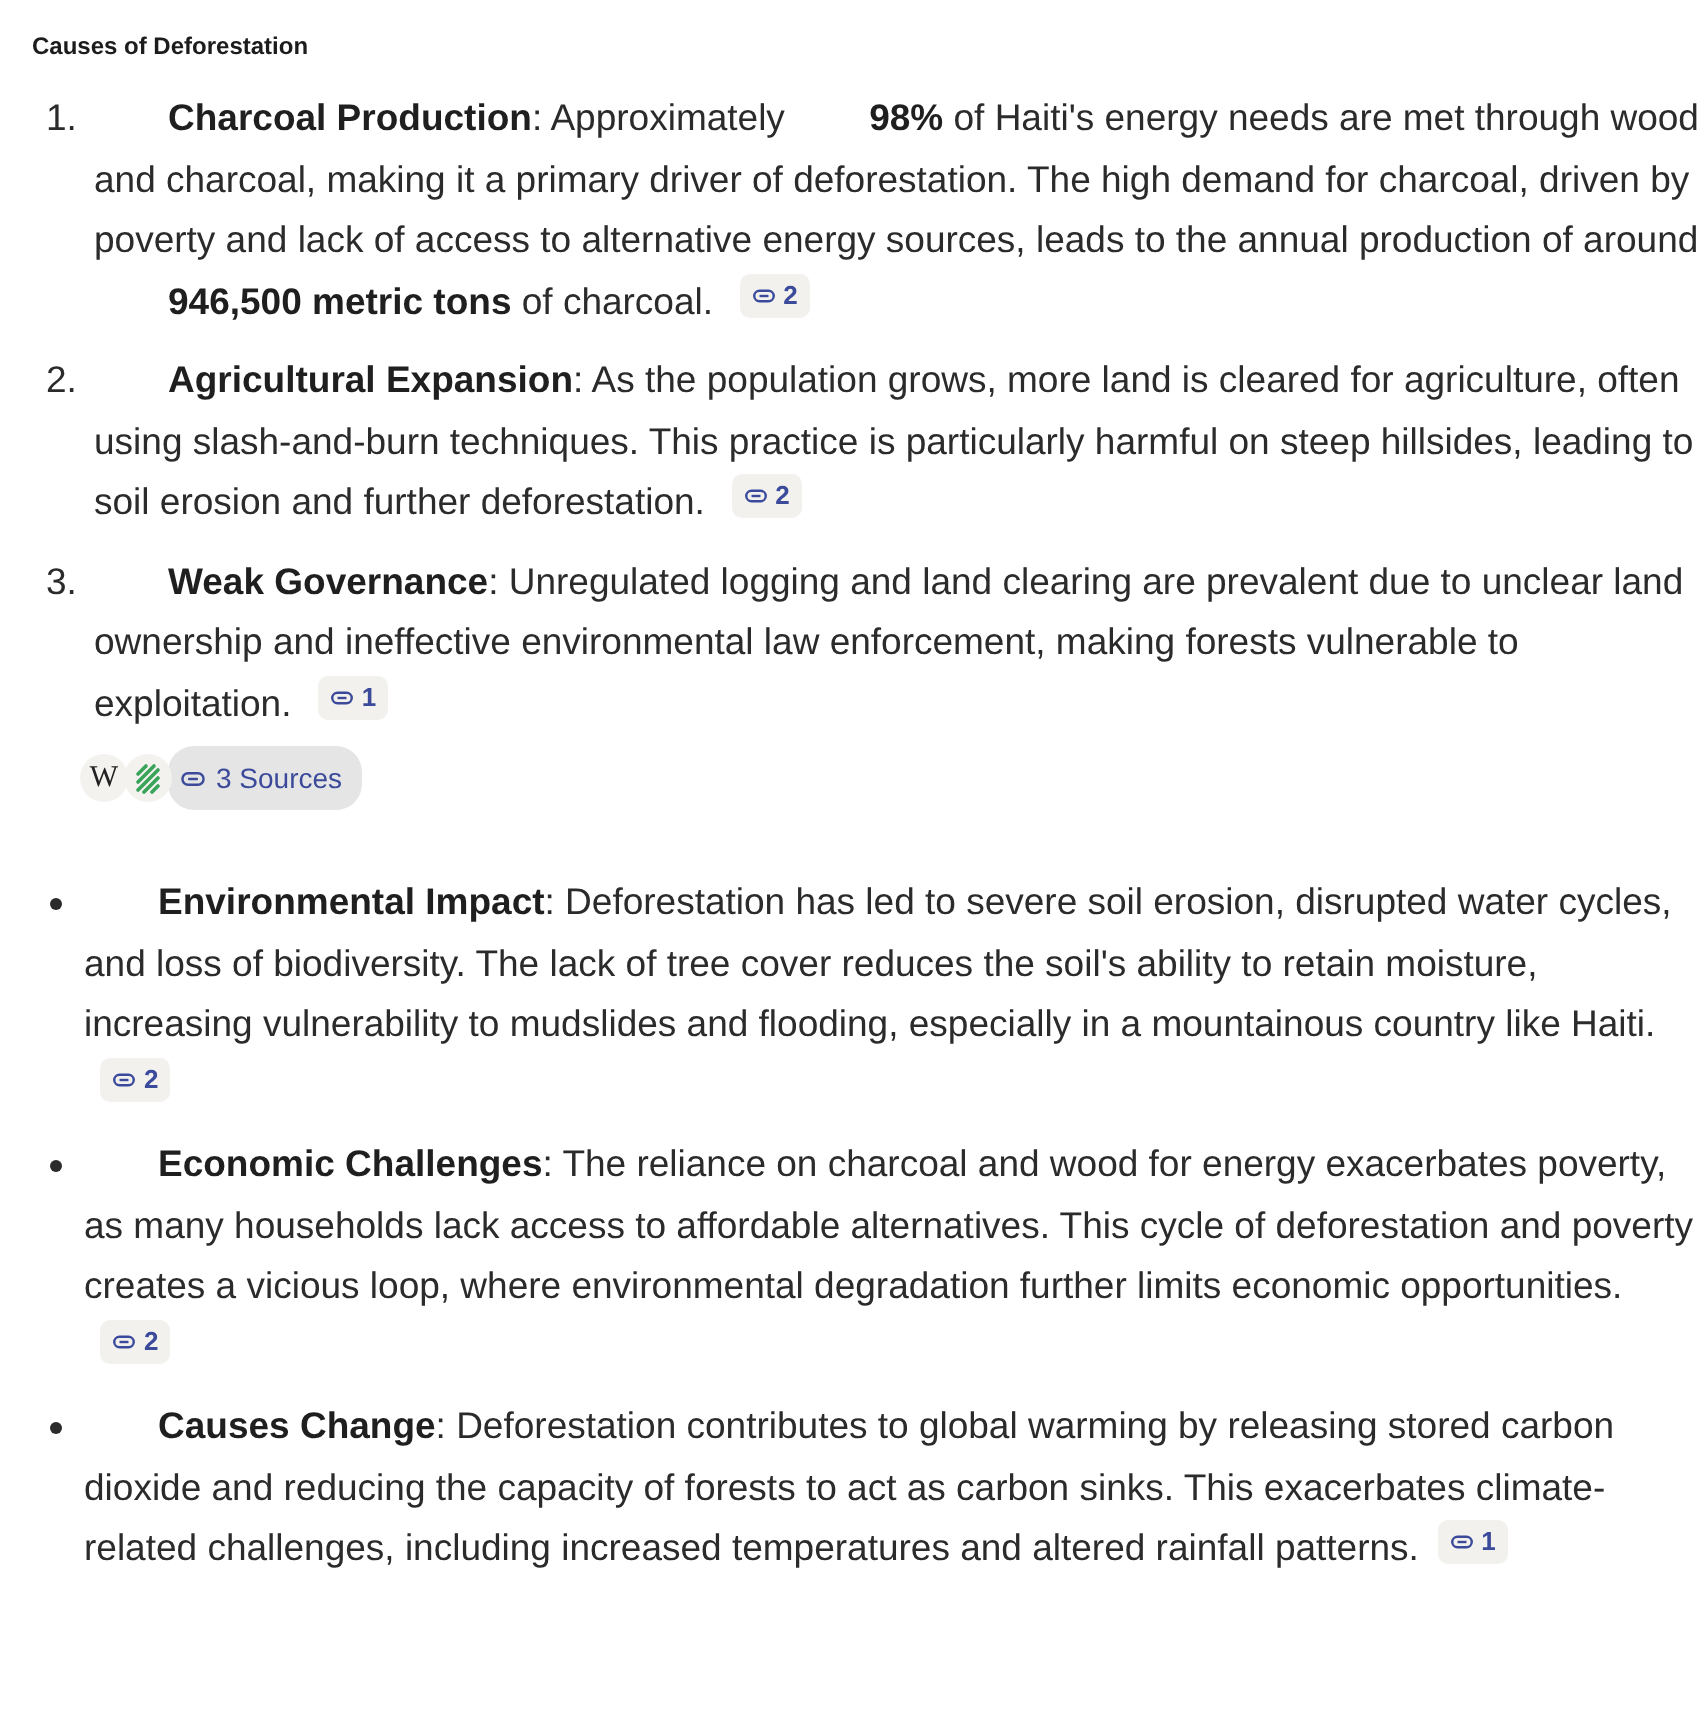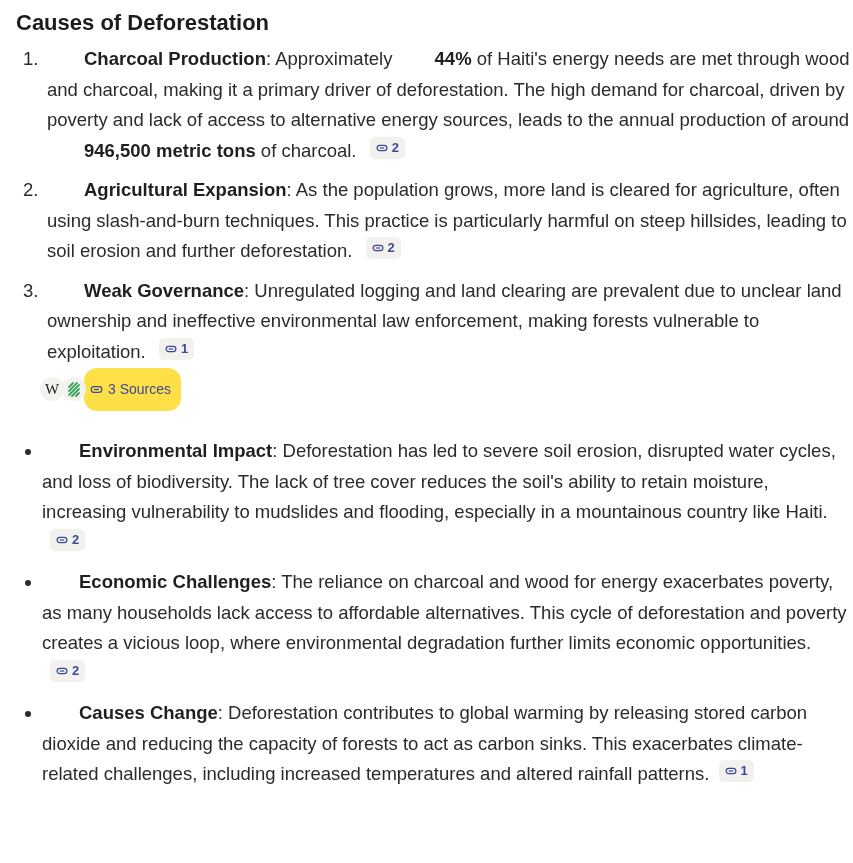--- a/index.html
+++ b/index.html
@@ -14,21 +14,21 @@
       font-family: "Liberation Sans", sans-serif;
       color: #2b2b2b;
       font-size: 18.5px;
       line-height: 30.5px;
     }
     .wrap {
       padding: 6px 0 0 16px;
       width: 835px;
     }
     h3 {
-      font-size: 22px;
+      font-size: 12px;
       font-weight: bold;
       color: #1c1c1c;
       margin: 0;
       line-height: 34px;
     }
     ol, ul {
       margin: 4px 0 0 0;
       padding: 0;
       list-style: none;
     }
@@ -100,43 +100,43 @@
     .src-wiki {
       font-family: "Liberation Serif", serif;
       font-size: 15px;
       font-weight: normal;
       color: #222;
     }
     .sources-pill {
       display: inline-flex;
       align-items: center;
       gap: 5px;
-      background: #fde047;
+      background: #e5e5e5;
       border-radius: 13px;
-      height: 43px;
+      height: 32px;
       padding: 0 10px 0 6px;
       font-size: 14px;
       color: #3b4a9a;
       cursor: pointer;
     }
     .sources-pill svg {
       width: 13px;
       height: 13px;
     }
   </style>
 </head>
 <body>
 
 <div class="wrap">
 
   <h3>Causes of Deforestation</h3>
   <ol>
     <li>
       <span class="num">1.</span>
-      <b>Charcoal Production</b><span>: Approximately </span><b>44%</b><span> of Haiti's energy needs are met through wood and charcoal, making it a primary driver of deforestation. The high demand for charcoal, driven by poverty and lack of access to alternative energy sources, leads to the annual production of around </span><b>946,500 metric tons</b><span> of charcoal.</span>
+      <b>Charcoal Production</b><span>: Approximately </span><b>98%</b><span> of Haiti's energy needs are met through wood and charcoal, making it a primary driver of deforestation. The high demand for charcoal, driven by poverty and lack of access to alternative energy sources, leads to the annual production of around </span><b>946,500 metric tons</b><span> of charcoal.</span>
       <span class="cite">
         <svg viewBox="0 0 16 16">
             <rect x="1.5" y="4.5" width="13" height="7" rx="3.5" fill="none" stroke="#3b4a9a" stroke-width="1.6"></rect>
             <line x1="5" y1="8" x2="11" y2="8" stroke="#3b4a9a" stroke-width="1.6"></line>
           </svg>
         <span>2</span>
       </span>
     </li>
     <li>
       <span class="num">2.</span>

